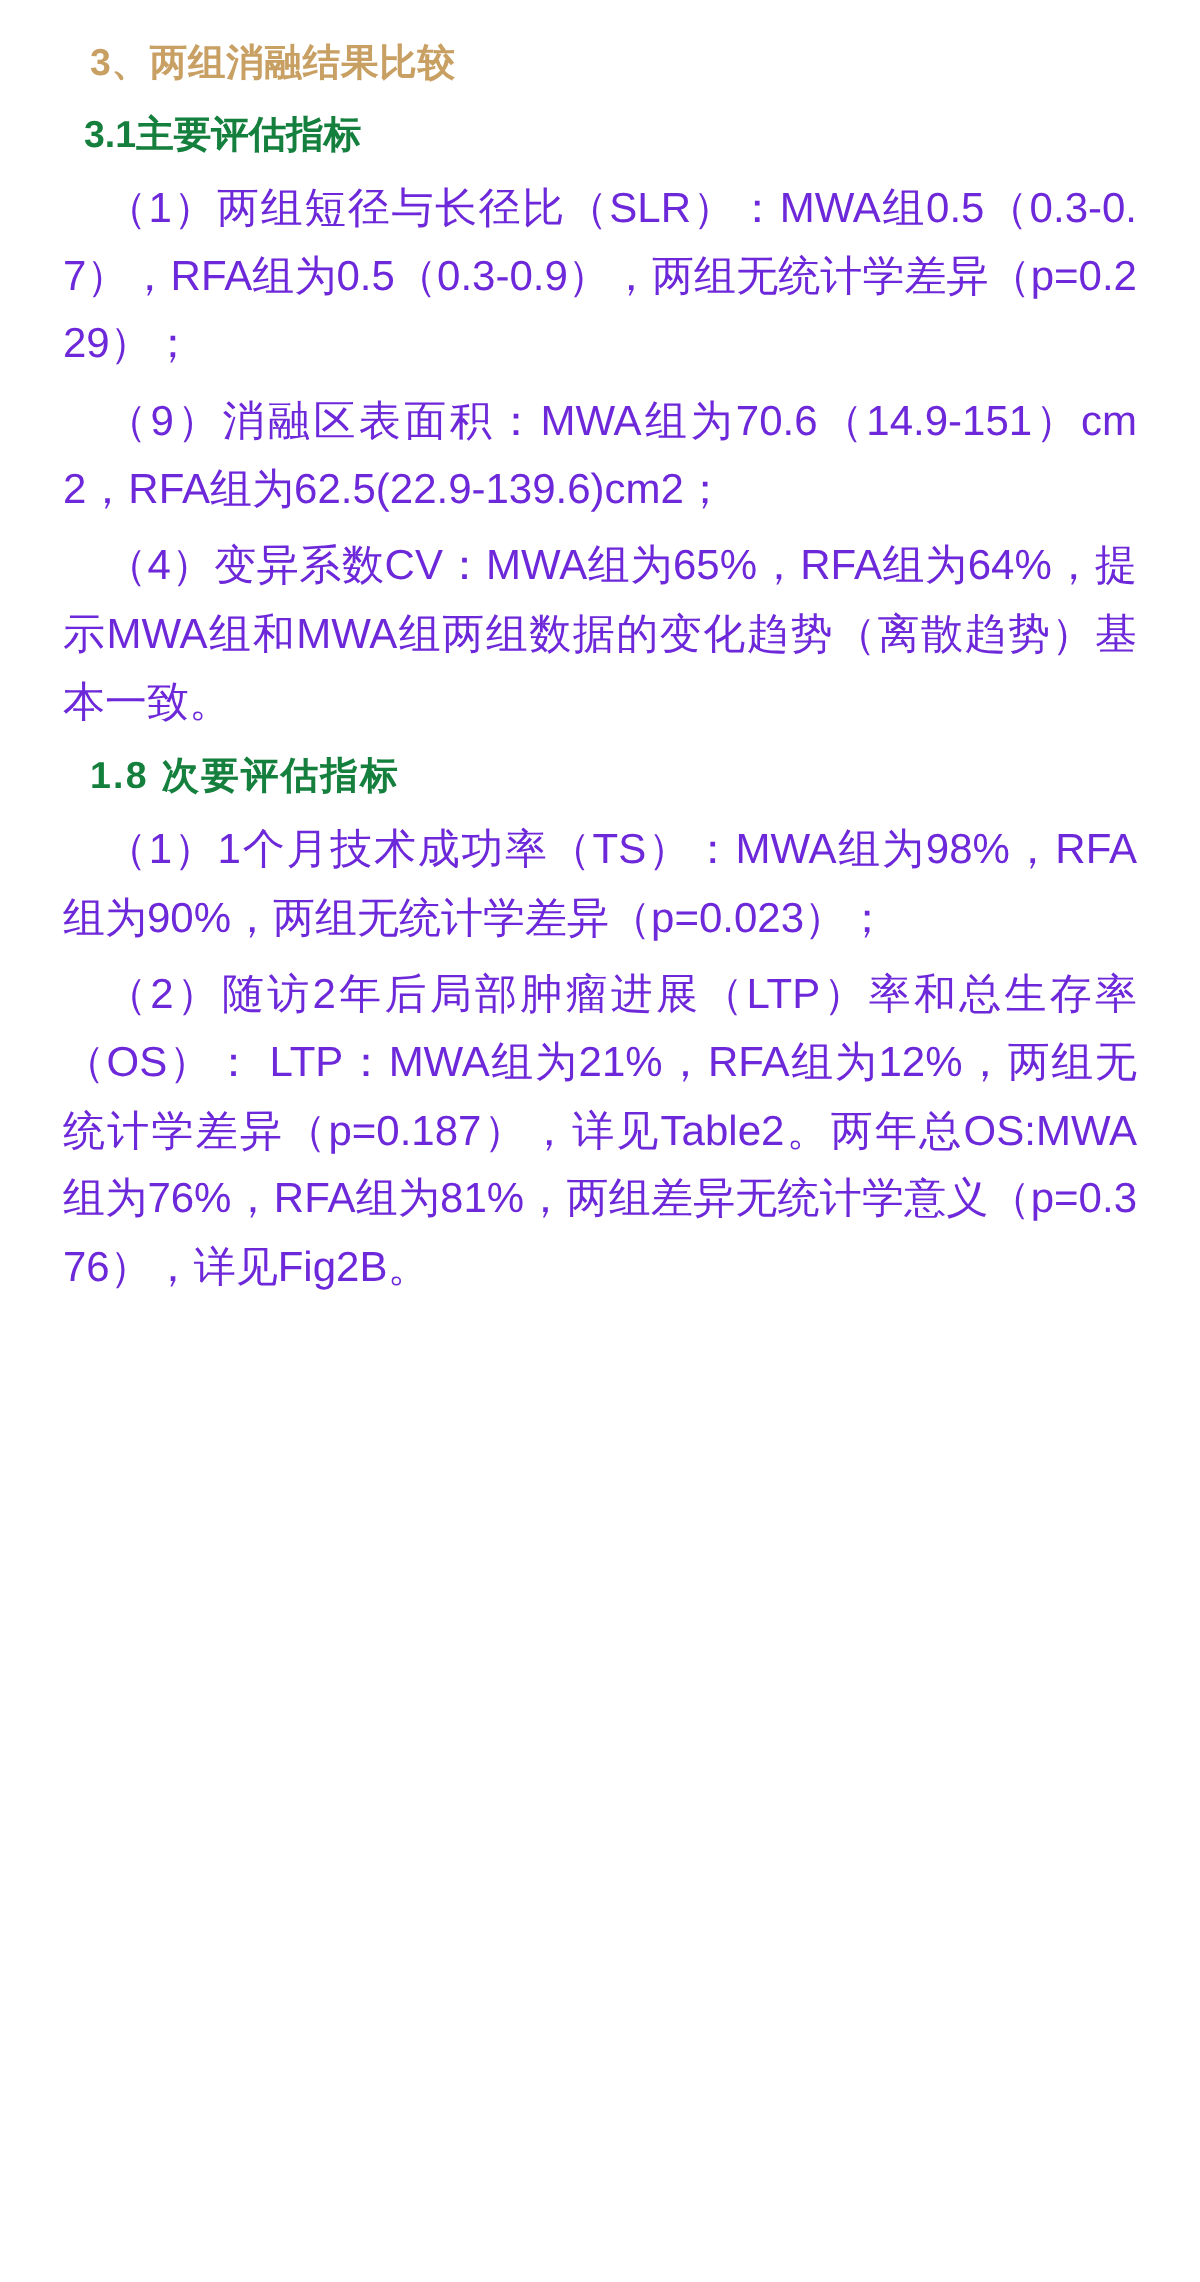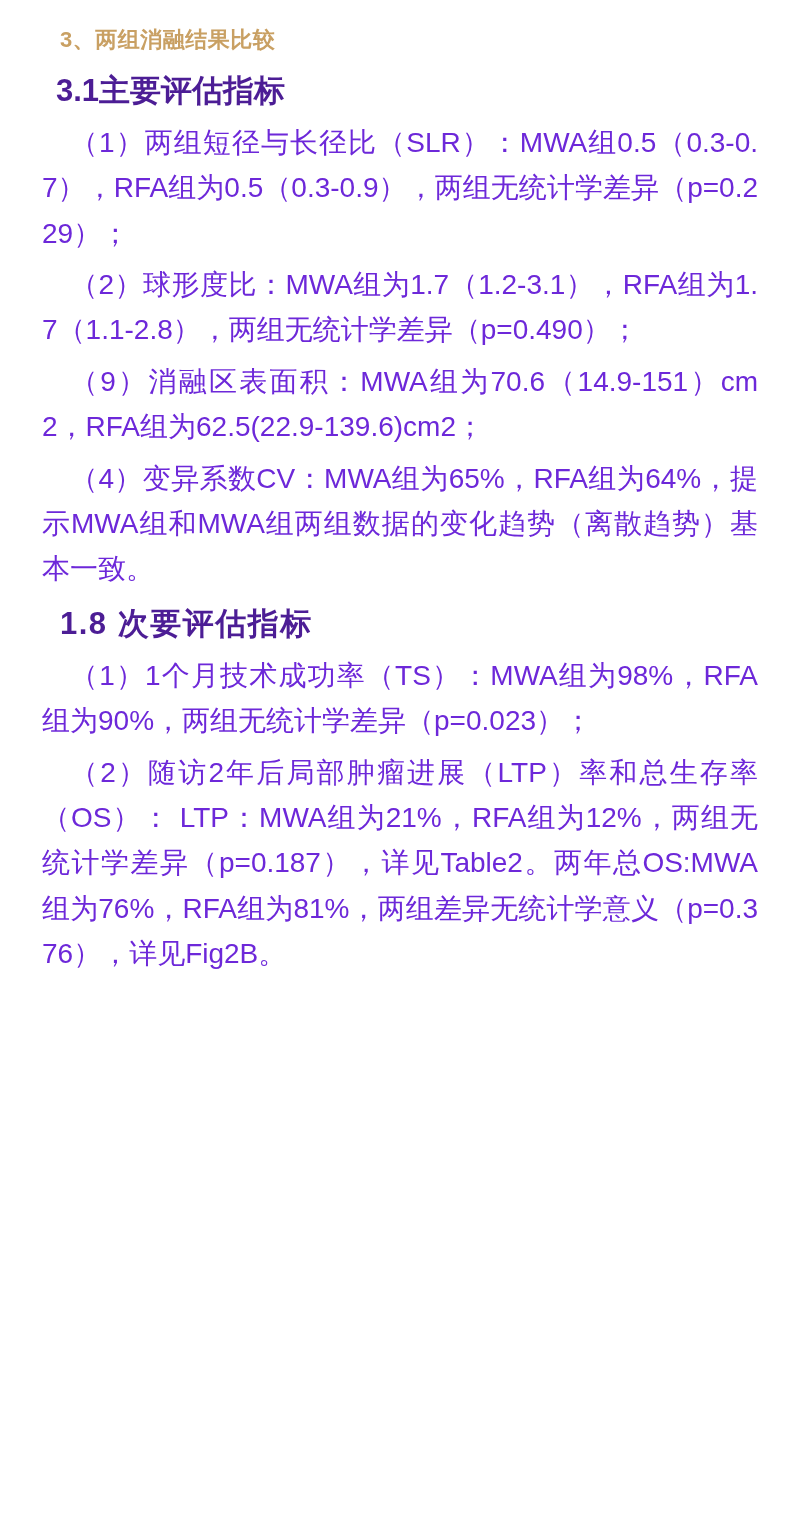--- a/index.html
+++ b/index.html
@@ -15,31 +15,31 @@
     -webkit-font-smoothing: antialiased;
   }
   .page {
     width: 800px;
     min-height: 1521px;
     box-sizing: border-box;
     padding: 18px 42px 20px 42px;
     background: #ffffff;
   }
   .section-title {
-    font-size: 22px;
+    font-size: 25px;
     font-weight: bold;
     color: #c9a063;
     letter-spacing: 0.5px;
     margin: 8px 0 14px 18px;
     line-height: 1.3;
   }
   .sub-title {
-    font-size: 31px;
+    font-size: 25px;
     font-weight: bold;
-    color: #4c1d95;
+    color: #15803d;
     margin: 10px 0 8px 14px;
     line-height: 1.4;
   }
   .sub-title.spaced {
     letter-spacing: 1.5px;
     margin-left: 18px;
   }
   p.para {
     font-size: 28px;
     line-height: 1.62;
@@ -62,21 +62,20 @@
 
 <div class="page">
 
   <h2 class="section-title">3、两组消融结果比较</h2>
 
   <div class="block">
     <h3 class="sub-title">3.1主要评估指标</h3>
 
     <p class="para indent">（1）两组短径与长径比（SLR）：MWA组0.5（0.3-0.7），RFA组为0.5（0.3-0.9），两组无统计学差异（p=0.229）；</p>
 
-    <p class="para indent">（2）球形度比：MWA组为1.7（1.2-3.1），RFA组为1.7（1.1-2.8），两组无统计学差异（p=0.490）；</p>
 
     <p class="para indent">（9）消融区表面积：MWA组为70.6（14.9-151）cm2，RFA组为62.5(22.9-139.6)cm2；</p>
 
     <p class="para indent">（4）变异系数CV：MWA组为65%，RFA组为64%，提示MWA组和MWA组两组数据的变化趋势（离散趋势）基本一致。</p>
   </div>
 
   <div class="block">
     <h3 class="sub-title spaced">1.8 次要评估指标</h3>
 
     <p class="para indent">（1）1个月技术成功率（TS）：MWA组为98%，RFA组为90%，两组无统计学差异（p=0.023）；</p>

